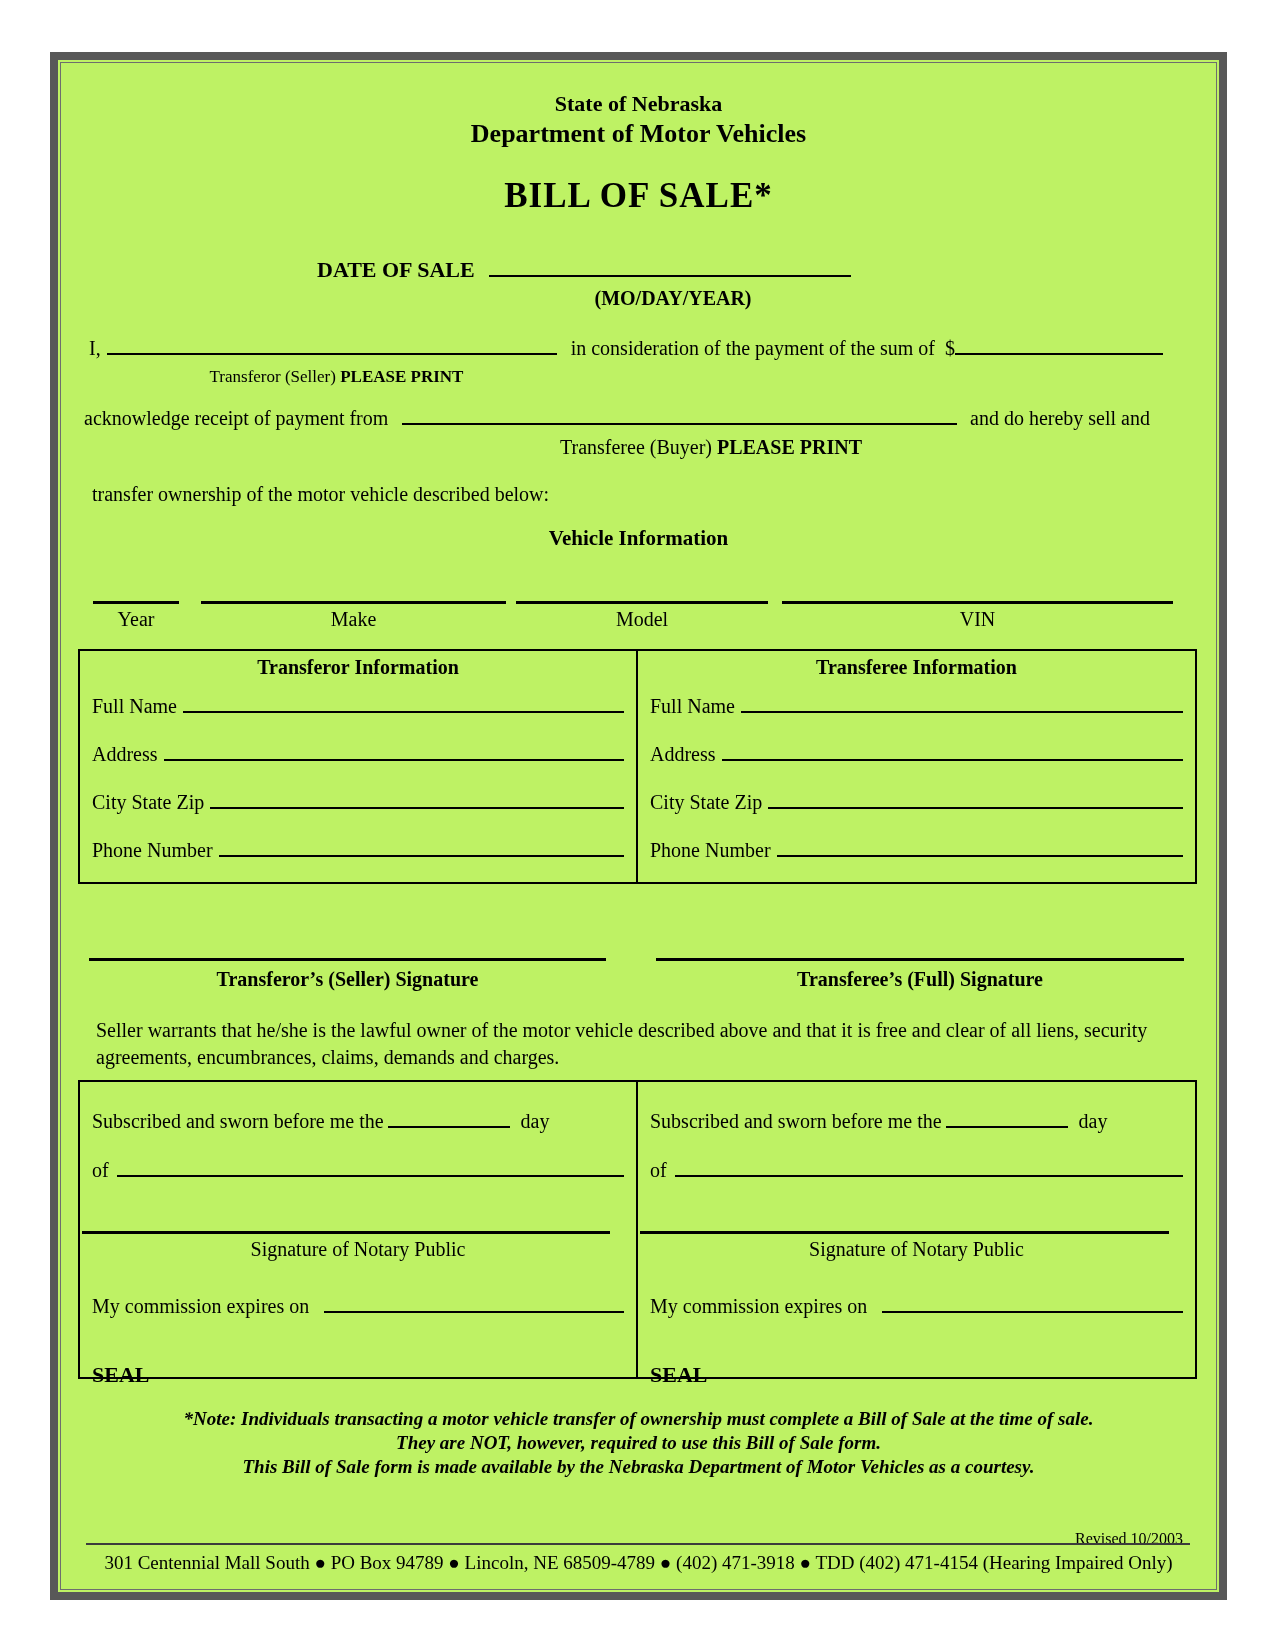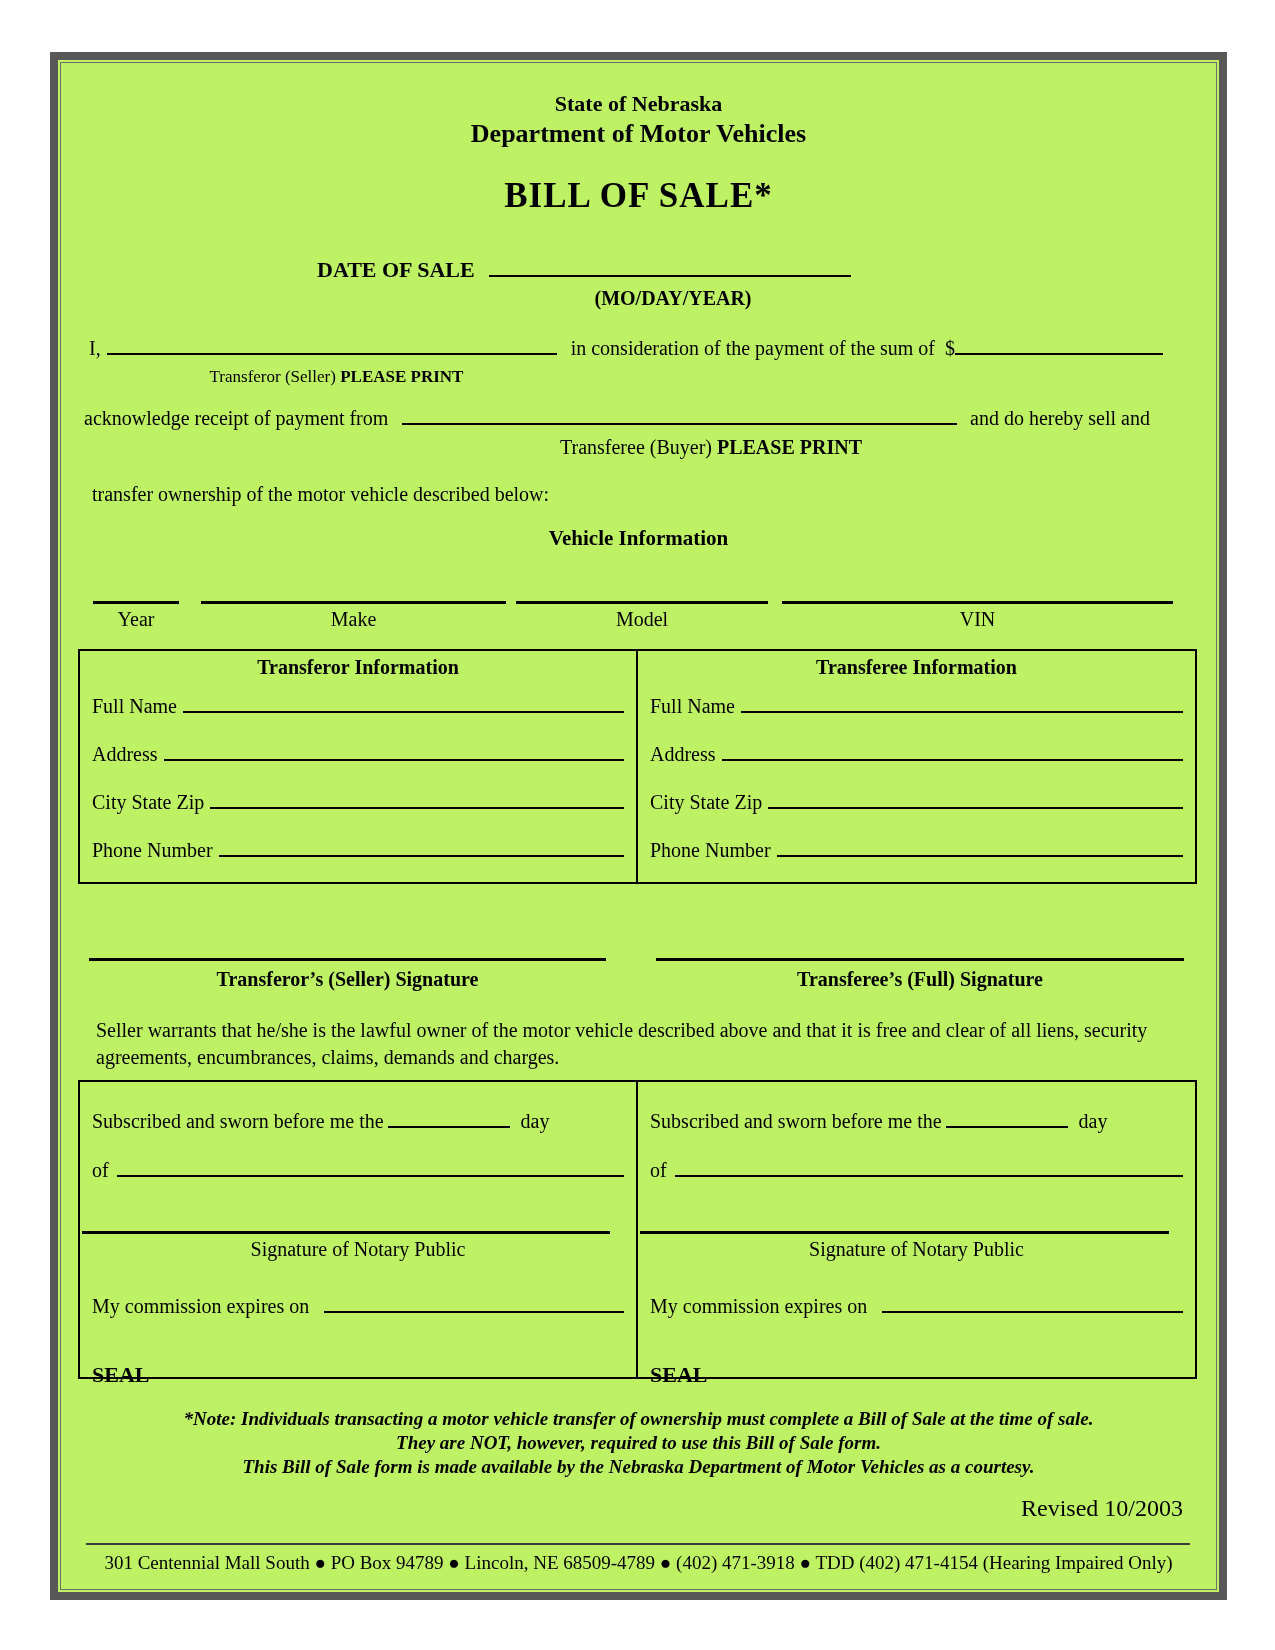--- a/index.html
+++ b/index.html
@@ -74,21 +74,21 @@
   .n-sworn .day { margin-left:11px; }
   .n-of { margin-top:27px; line-height:22px; }
   .n-of .fl { margin-left:8px; }
   .n-sigline { margin:50px 14px 0 -10px; border-top:3px solid #000; }
   .n-siglbl { margin-top:4px; text-align:center; line-height:23px; }
   .n-comm { margin-top:34px; line-height:22px; }
   .n-comm .fl { margin-left:15px; }
   .n-seal { margin-top:46px; font-weight:bold; font-size:22px; line-height:24px; }
 
   .notes { top:1344px; left:0; width:1155px; font-size:19px; line-height:24px; font-weight:bold; font-style:italic; }
-  .revised { top:1433px; right:33px; font-size:24px; line-height:24px; }
+  .revised { top:1464px; right:33px; font-size:16px; line-height:24px; }
   .foot-rule { top:1480px; left:25px; width:1104px; border-top:2px solid #3c3c3c; }
   .footer { top:1488px; left:0; width:1155px; font-size:19px; line-height:24px; }
 </style>
 </head>
 <body>
 
 <div class="sheet">
   <div class="inner">
     <div class="content">
 

